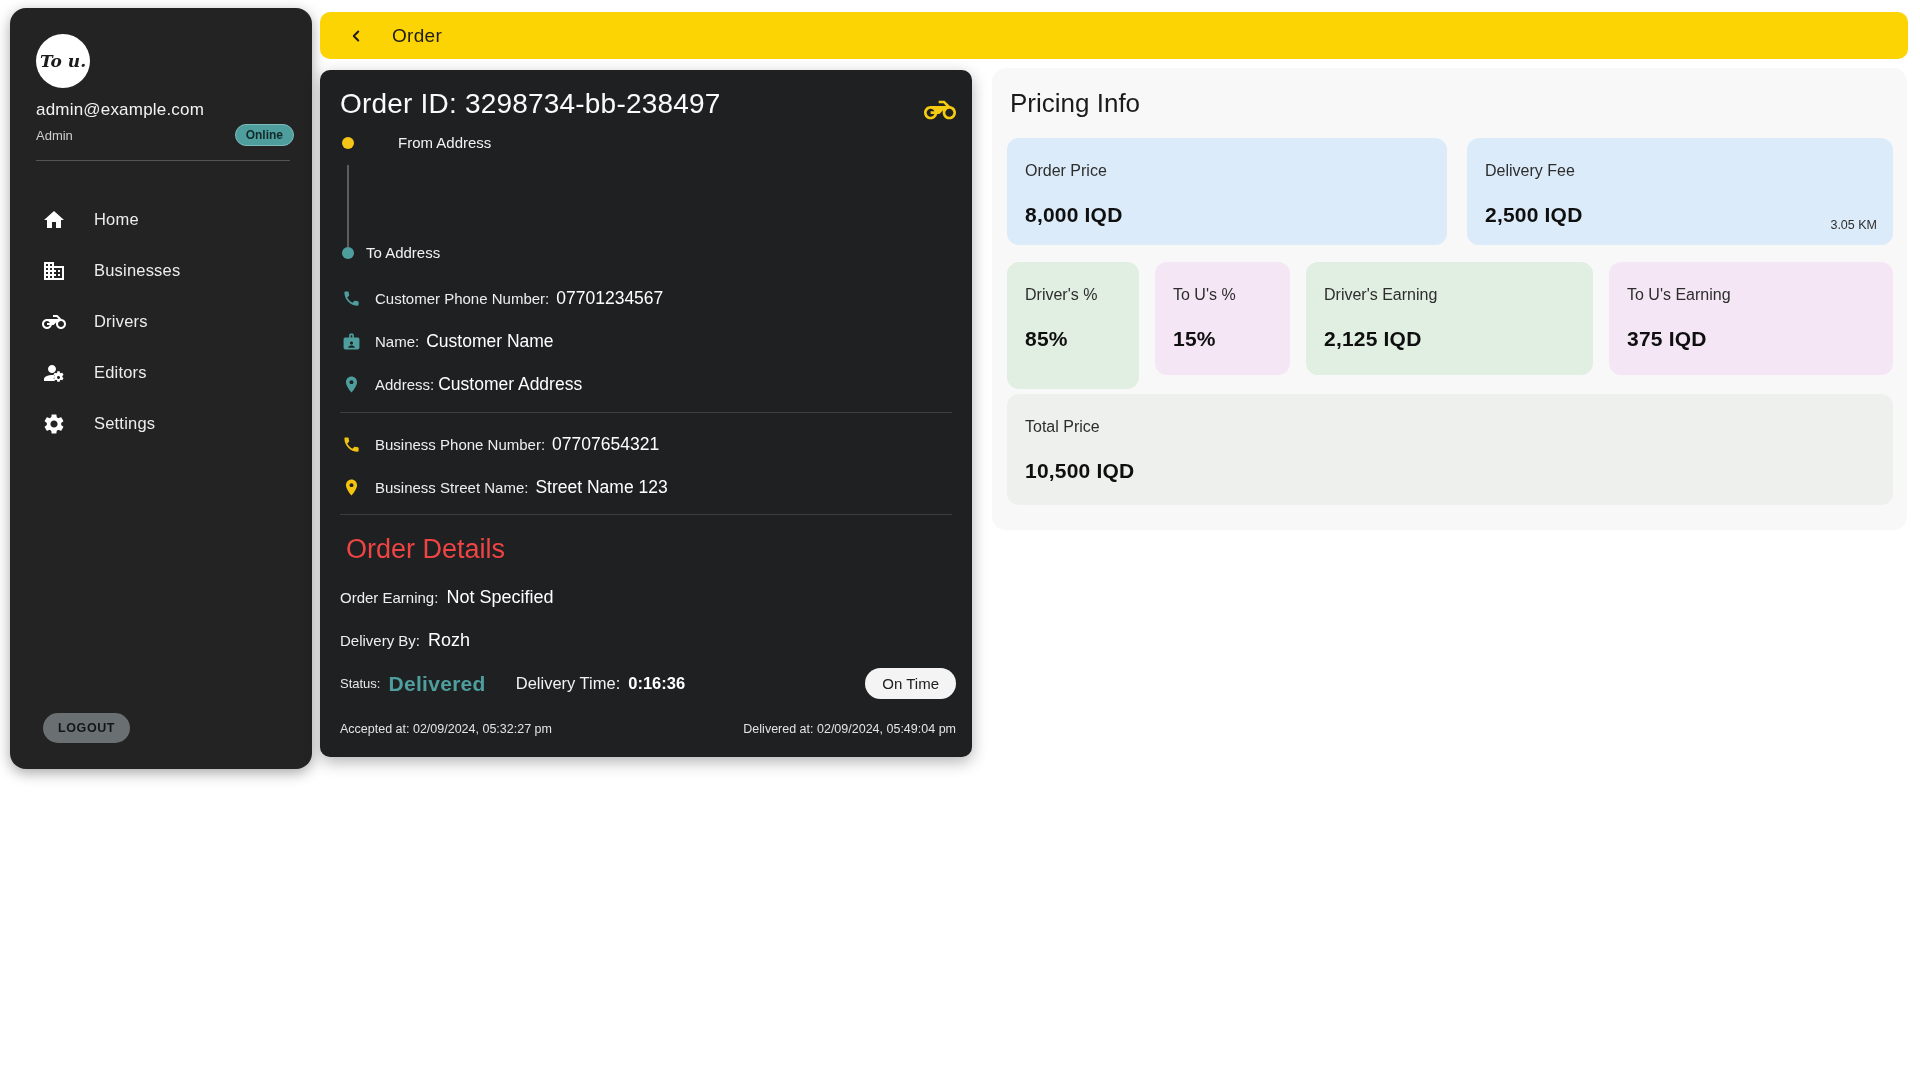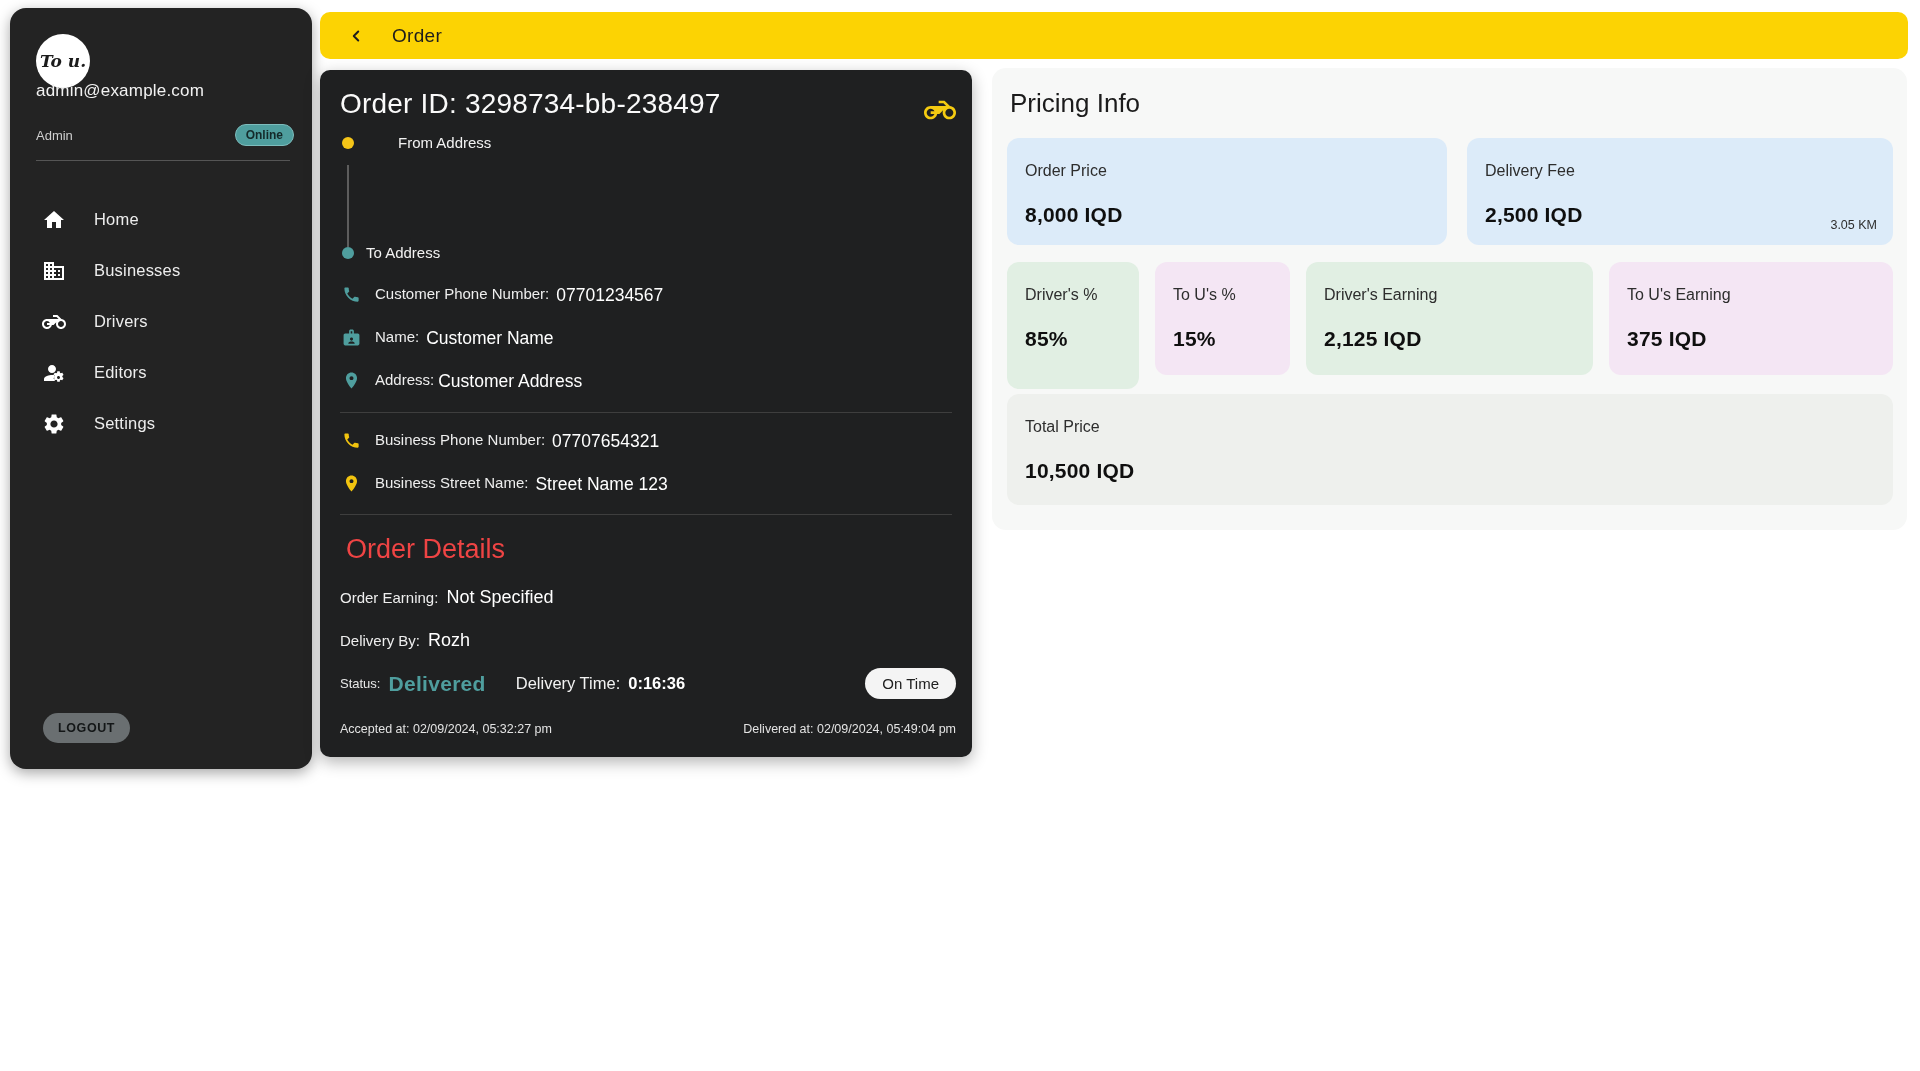--- a/index.html
+++ b/index.html
@@ -6,21 +6,21 @@
   html,body { width:1920px; height:1071px; background:#ffffff;
     font-family:"Liberation Sans", sans-serif; overflow:hidden; }
 
   
   .sidebar { position:absolute; left:10px; top:8px; width:302px; height:761px;
     background:#232323; border-radius:16px; box-shadow:0 4px 14px rgba(0,0,0,.35); }
   .logo-circle { position:absolute; left:26px; top:26px; width:54px; height:54px;
     border-radius:50%; background:#ffffff; display:flex; align-items:center; justify-content:center; }
   .logo-text { font-family:"DejaVu Serif", serif; font-style:italic; font-weight:bold;
     font-size:17px; color:#1b1b1b; }
-  .email { position:absolute; left:26px; top:73px; font-size:17px; color:#f2f2f2; letter-spacing:.2px; }
+  .email { position:absolute; left:26px; top:92px; font-size:17px; color:#f2f2f2; letter-spacing:.2px; }
   .role-row { position:absolute; left:26px; right:18px; top:116px; height:22px;
     display:flex; align-items:center; justify-content:space-between; }
   .role { font-size:13px; color:#cfcfcf; }
   .online-badge { background:#4f9e9e; color:#142a2a; font-size:12px; font-weight:bold;
     padding:3px 10px; border-radius:11px; border:1px solid #7dbcbc; }
   .side-divider { position:absolute; left:26px; right:22px; top:152px; height:1px; background:#555; }
   .nav { position:absolute; left:0; top:186px; width:100%; }
   .nav-item { height:51px; display:flex; align-items:center; padding-left:32px; cursor:pointer; }
   .nav-item .icn { width:24px; height:24px; color:#ffffff; flex:0 0 24px; }
   .nav-item .lbl { margin-left:28px; font-size:16.5px; color:#ededed; letter-spacing:.2px; }
@@ -41,21 +41,21 @@
   .oc-header { position:absolute; left:20px; right:16px; top:18px; display:flex;
     align-items:flex-start; justify-content:space-between; }
   .oc-title { font-size:28px; font-weight:400; color:#fafafa; letter-spacing:.2px; }
   .moto-icon { width:32px; height:32px; color:#f5cb11; margin-top:6px; }
   .addr-row { position:absolute; left:22px; display:flex; align-items:center; }
   .dot { width:12px; height:12px; border-radius:50%; display:inline-block; }
   .dot-yellow { background:#f5c518; }
   .dot-teal { background:#4f9e9e; }
   .addr-lbl { margin-left:12px; font-size:15px; color:#f2f2f2; }
   .addr-line { position:absolute; left:27px; top:95px; width:2px; height:82px; background:#5d5d5d; }
-  .info-row { position:absolute; left:22px; display:flex; align-items:flex-start; height:26px; }
+  .info-row { position:absolute; left:22px; display:flex; align-items:center; height:26px; }
   .info-row .icn { width:19px; height:19px; flex:0 0 19px; }
   .icn-teal { color:#4f9e9e; }
   .icn-yellow { color:#f2c40f; }
   .info-lbl { margin-left:14px; font-size:15px; color:#eeeeee; }
   .info-val { margin-left:7px; font-size:17.5px; color:#ffffff; }
   .oc-divider { position:absolute; left:20px; right:20px; height:1px; background:#3e3e3e; }
   .oc-sec-title { position:absolute; left:26px; font-size:27px; font-weight:400; color:#ef4444; }
   .plain-row { position:absolute; left:20px; display:flex; align-items:center; }
   .plain-lbl { font-size:15px; color:#eeeeee; }
   .plain-val { margin-left:8px; font-size:18px; color:#ffffff; }

